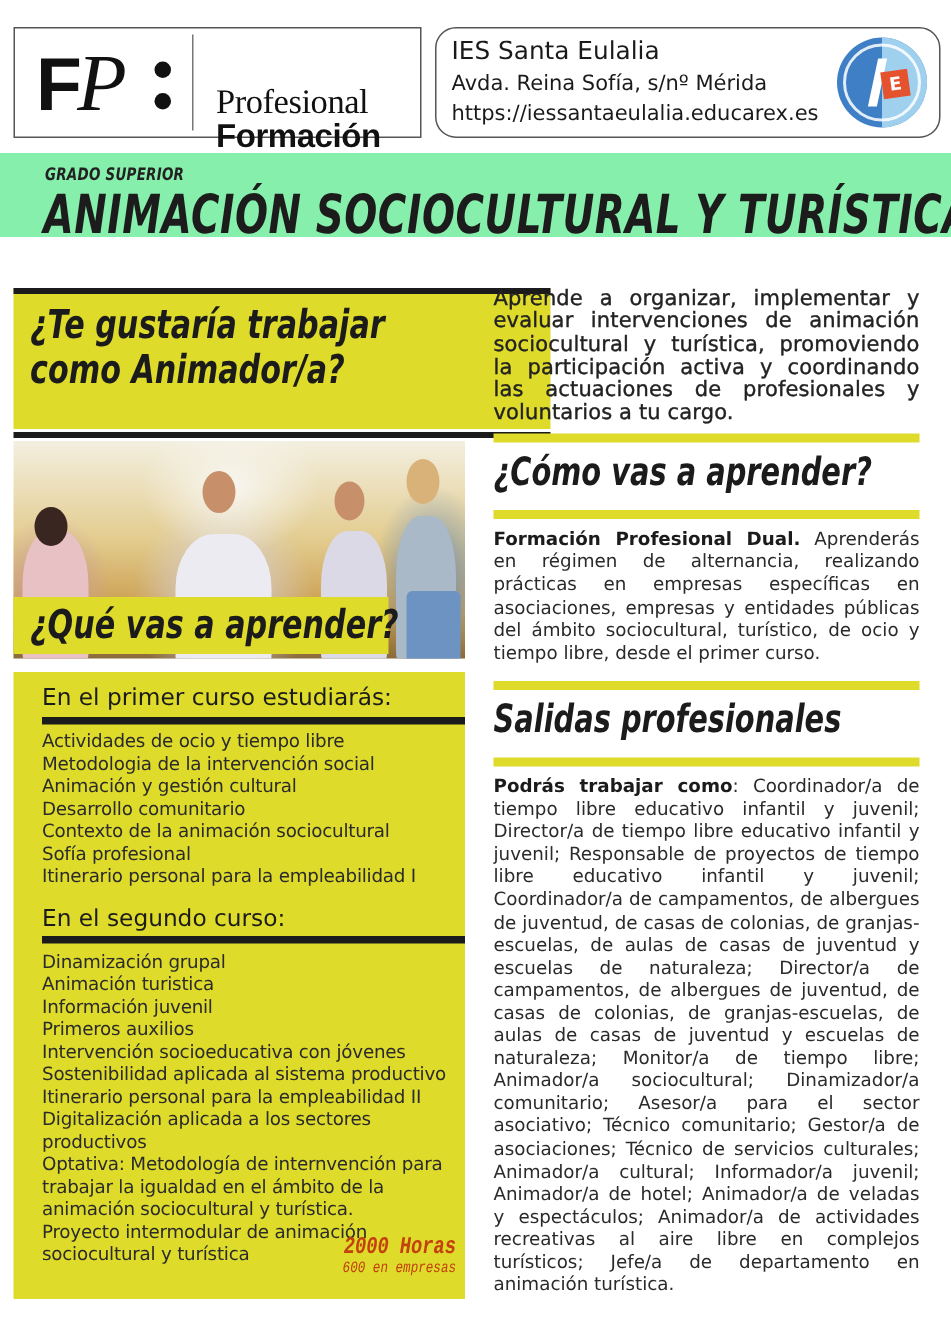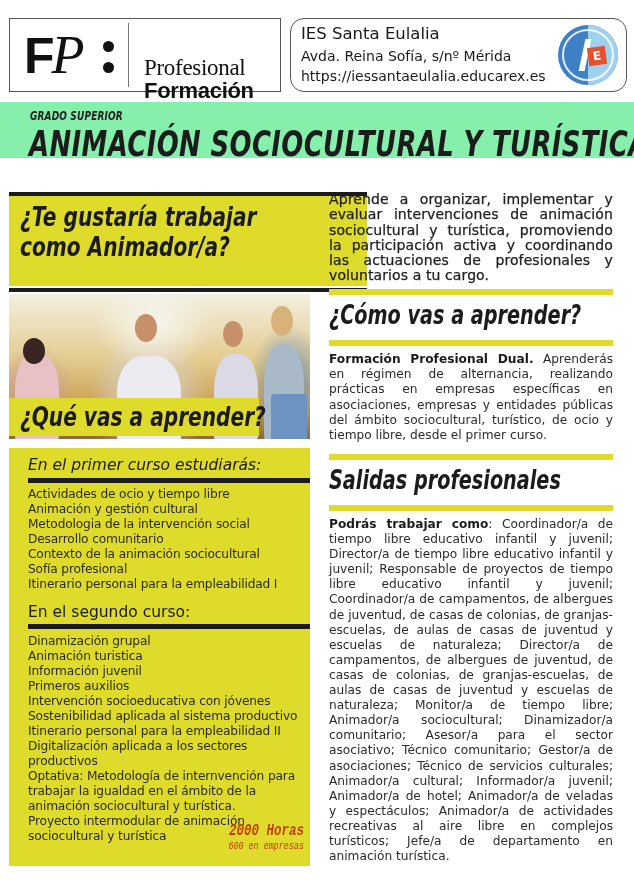--- a/index.html
+++ b/index.html
@@ -120,26 +120,26 @@
   <div class="head" style="left:214px;top:27px;width:20px;height:26px;"></div>
   <div class="person" style="left:255px;top:50px;width:40px;height:100px;background:#a9b9c8;"></div>
   <div class="head" style="left:262px;top:12px;width:22px;height:30px;background:#d9b27a;"></div>
   <div class="person" style="left:262px;top:100px;width:36px;height:50px;background:#6d93c2;border-radius:4px;"></div>
 </div>
 <div id="q2">
   <div class="q2-text">¿Qué vas a aprender?</div>
 </div>
 
 <div id="courses">
-  <div class="c-head" style="top:8px;font-style:italic;">En el primer curso estudiarás:</div>
+  <div class="c-head" style="top:8px;">En el primer curso estudiarás:</div>
   <div class="c-rule" style="top:30px;"></div>
   <ul class="c-list" style="top:39px;">
     <li>Actividades de ocio y tiempo libre</li>
+    <li>Metodologia de la intervención social</li>
     <li>Animación y gestión cultural</li>
-    <li>Metodologia de la intervención social</li>
     <li>Desarrollo comunitario</li>
     <li>Contexto de la animación sociocultural</li>
     <li>Sofía profesional</li>
     <li>Itinerario personal para la empleabilidad I</li>
   </ul>
   <div class="c-head" style="top:155px;">En el segundo curso:</div>
   <div class="c-rule" style="top:176px;"></div>
   <ul class="c-list" style="top:186px;">
     <li>Dinamización grupal</li>
     <li>Animación turistica</li>

